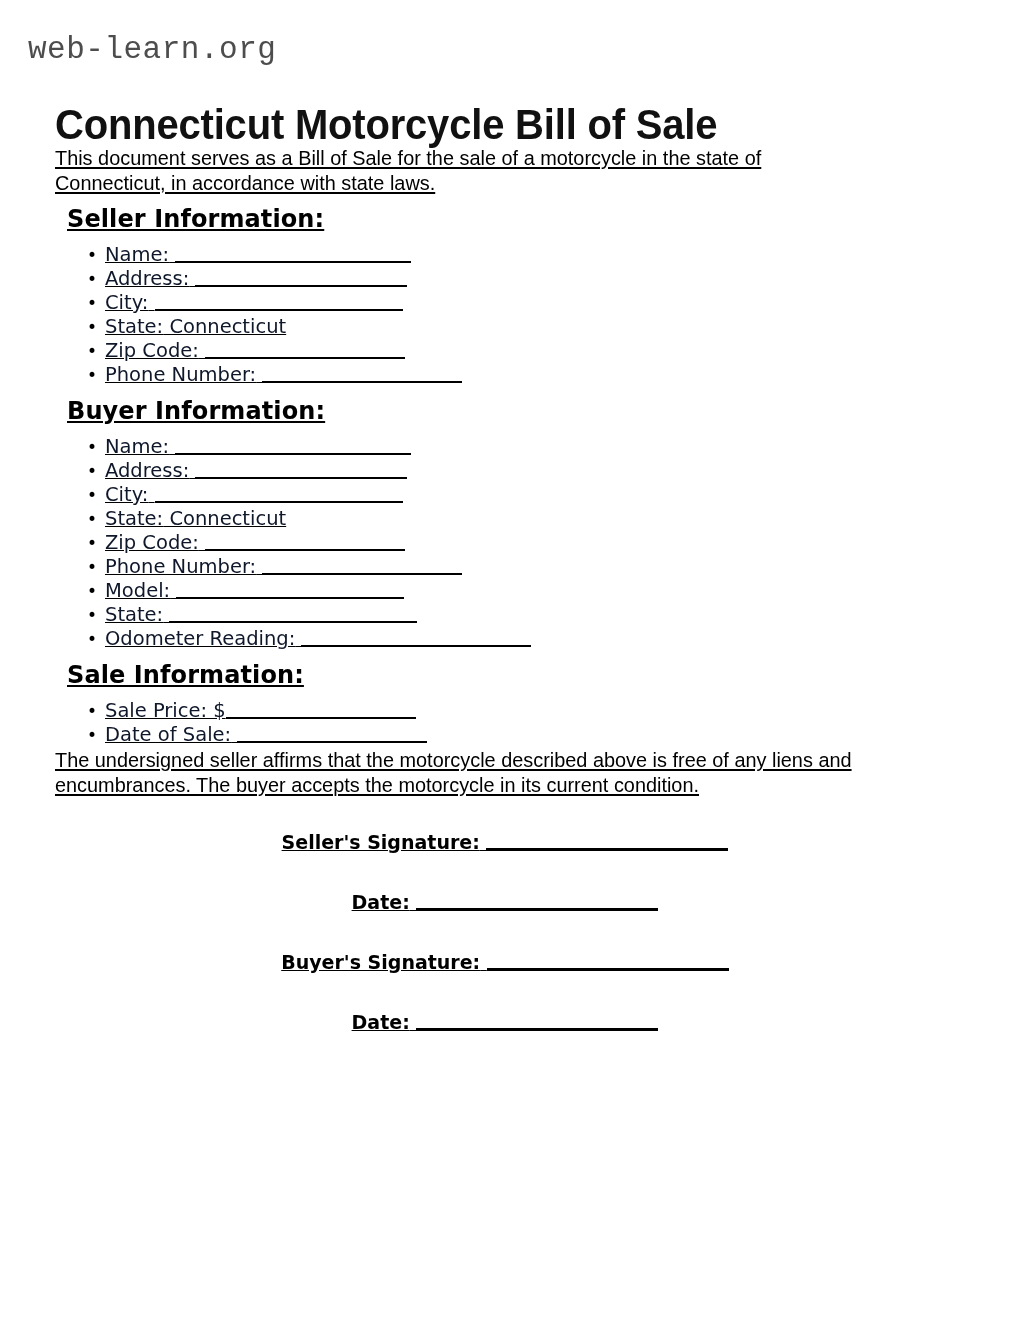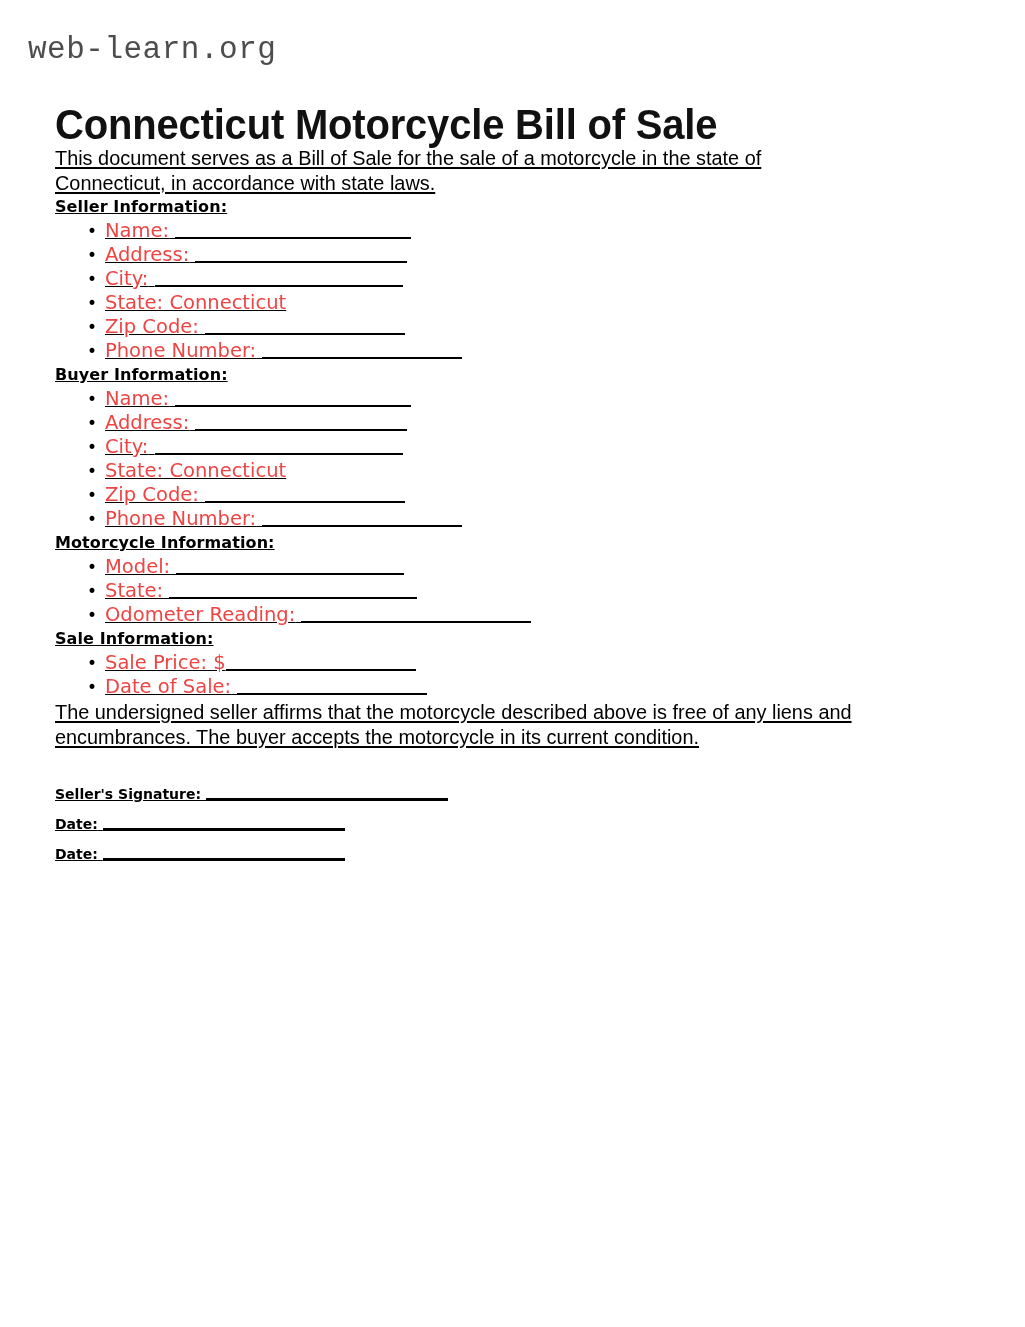--- a/index.html
+++ b/index.html
@@ -69,43 +69,43 @@
     font-weight: 400;
     font-size: 20.5px;
     line-height: 25px;
     color: #000000;
     width: 830px;
     transform: scaleX(0.97);
     transform-origin: left top;
   }
 
   h2.section-heading {
-    margin: 0;
+    margin: 12px;
     font-family: "DejaVu Sans", sans-serif;
     font-weight: 700;
-    font-size: 16px;
+    font-size: 24px;
     line-height: 24px;
     color: #000000;
     letter-spacing: 0.1px;
   }
 
   ul.field-list {
     list-style: none;
     margin: 0;
     padding: 0;
   }
   ul.field-list li {
     position: relative;
     margin: 0;
     padding: 0 0 0 50px;
     font-family: "DejaVu Sans", sans-serif;
     font-weight: 400;
     font-size: 19.5px;
     line-height: 24px;
-    color: #ef4444;
+    color: #0f172a;
     white-space: nowrap;
   }
   ul.field-list li::before {
     content: "\2022";
     position: absolute;
     left: 32px;
     top: 0;
     font-size: 17px;
     line-height: 24px;
     color: #000000;
@@ -115,36 +115,37 @@
     border-bottom: 2px solid #000000;
     height: 14px;
     vertical-align: baseline;
     margin-bottom: -2px;
   }
 
   .sig-line {
     margin: 0;
     font-family: "DejaVu Sans", sans-serif;
     font-weight: 700;
-    font-size: 14px;
-    line-height: 24px;
-    color: #000000;
-    white-space: nowrap;
+    font-size: 19px;
+    line-height: 24px;
+    color: #000000;
+    white-space: nowrap;
+    text-align: center;
   }
   .sig-line .fill-line {
     border-bottom-width: 3px;
   }
 
   
   .sp-intro   { margin-top: 0px; }
   .sp-head    { margin-top: 29px; }
   .sp-list    { margin-top: 18px; }
   .sp-para    { margin-top: 32px; }
   .sp-sig1    { margin-top: 33px; }
-  .sp-sig     { margin-top: 6px; }
+  .sp-sig     { margin-top: 36px; }
 </style>
 </head>
 <body>
 
 <div class="page">
 
   <div class="site-logo">web-learn.org</div>
 
   <h1 class="doc-title">Connecticut Motorcycle Bill of Sale</h1>
 
@@ -165,35 +166,35 @@
     <h2 class="section-heading sp-head">Buyer Information:</h2>
     <ul class="field-list sp-list" id="list-buyer">
         <li><span>Name:</span> <span class="fill-line" style="width: 236px;"></span></li>
         <li><span>Address:</span> <span class="fill-line" style="width: 212px;"></span></li>
         <li><span>City:</span> <span class="fill-line" style="width: 248px;"></span></li>
         <li><span>State:</span><span> Connecticut</span></li>
         <li><span>Zip Code:</span> <span class="fill-line" style="width: 200px;"></span></li>
         <li><span>Phone Number:</span> <span class="fill-line" style="width: 200px;"></span></li>
       </ul>
 
-    <h2 class="section-heading sp-head">Motorcycle Information:</h2>
     <ul class="field-list sp-list" id="list-motorcycle">
         <li><span>Model:</span> <span class="fill-line" style="width: 228px;"></span></li>
         <li><span>State:</span> <span class="fill-line" style="width: 248px;"></span></li>
         <li><span>Odometer Reading:</span> <span class="fill-line" style="width: 230px;"></span></li>
       </ul>
 
     <h2 class="section-heading sp-head">Sale Information:</h2>
     <ul class="field-list sp-list" id="list-sale">
         <li><span>Sale Price: $</span><span class="fill-line" style="width: 190px;"></span></li>
         <li><span>Date of Sale:</span> <span class="fill-line" style="width: 190px;"></span></li>
       </ul>
 
     <p class="para sp-para">The undersigned seller affirms that the motorcycle described above is free of any liens and encumbrances. The buyer accepts the motorcycle in its current condition.</p>
 
     <div id="signature-block">
         <p class="sig-line sp-sig1"><span>Seller's Signature:</span> <span class="fill-line" style="width: 242px;"></span></p>
         <p class="sig-line sp-sig"><span>Date:</span> <span class="fill-line" style="width: 242px;"></span></p>
+        <p class="sig-line sp-sig"><span>Buyer's Signature:</span> <span class="fill-line" style="width: 242px;"></span></p>
         <p class="sig-line sp-sig"><span>Date:</span> <span class="fill-line" style="width: 242px;"></span></p>
       </div>
 
   </div>
 </div>
 
 </body></html>

